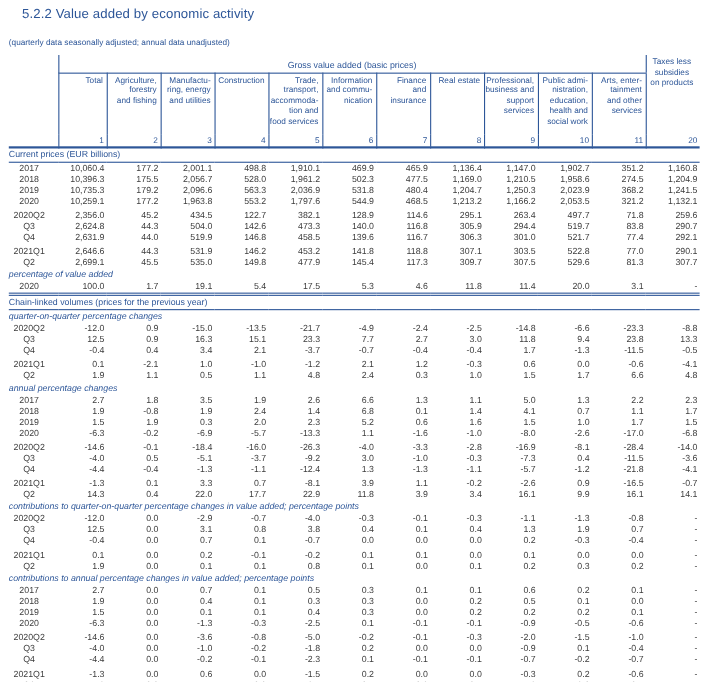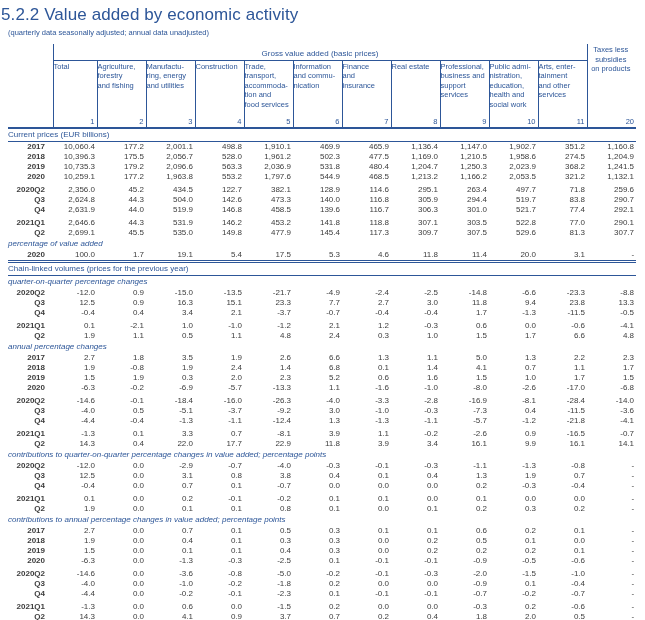--- a/index.html
+++ b/index.html
@@ -3,54 +3,54 @@
 <meta charset="utf-8">
 <style>
   :root { --blue:#2d5698; --ink:#3c3c3c; }
   * { box-sizing:border-box; }
   html,body { margin:0; padding:0; }
   body {
     width:645px; height:620px; overflow:hidden; background:#fff;
     font-family:"Liberation Sans", sans-serif;
   }
   .title {
-    color:var(--blue); font-size:17px; font-weight:400;
-    margin:5px 0 0 1px; letter-spacing:0.1px;
+    color:var(--blue); font-size:12px; font-weight:400;
+    margin:5px 0 0 20px; letter-spacing:0.1px;
   }
-  .subtitle { color:var(--blue); font-size:7.5px; margin:3px 0 0 8px; }
+  .subtitle { color:var(--blue); font-size:7.5px; margin:15px 0 0 8px; }
 
   table { border-collapse:collapse; table-layout:fixed; width:628px; margin:7px 0 0 8px; }
 
   
   thead td { color:var(--blue); }
   td.gh {
     border-left:1px solid var(--blue); border-bottom:1px solid var(--blue);
     text-align:center; vertical-align:bottom; font-size:8px; padding:3px 0 2px; height:16px;
   }
   td.tax {
     border-left:1px solid var(--blue); text-align:center; vertical-align:top;
     white-space:pre-line; font-size:7.5px; line-height:9.5px; padding:1px 2px 0 0;
   }
   td.ch {
-    border-left:1px solid var(--blue); vertical-align:top;
+    border-left:1px solid var(--blue); text-align:right; vertical-align:top;
     white-space:pre-line; font-size:7.5px; line-height:9.5px; padding:1px 3px 0 0; height:56px;margin-left:38px;
   }
   td.nm {
     border-left:1px solid var(--blue); text-align:right; vertical-align:bottom;
     font-size:7.5px; padding:0 2px 1px 0; height:12px;
   }
   td.corner { border:none; }
 
   
   tbody td {
     font-size:8px; line-height:10px; height:10px; color:var(--ink);
     text-align:right; padding:0 2px 0 0; white-space:nowrap;
   }
   td.lbl { text-align:left; padding:0 8px 0 0; }
-  td.lbl .lblwrap { display:flex; justify-content:flex-end;font-weight:bold; }
+  td.lbl .lblwrap { display:flex; justify-content:center; }
   tr.gap td { height:3px; line-height:3px; font-size:1px; padding:0; }
   tr.band td {
     color:var(--blue); text-align:left; font-size:8px; line-height:10px; padding:1px 0;
   }
   tr.band-major td { border-top:2px solid var(--blue); border-bottom:1px solid var(--blue); }
   tr.band-chain td { border-top:3px double var(--blue); border-bottom:1px solid var(--blue); }
   tr.band-sub td { font-style:italic; }
 
   .cut-strip {
     height:3px; width:600px; margin:4px 0 0 10px; opacity:.38; overflow:hidden;

